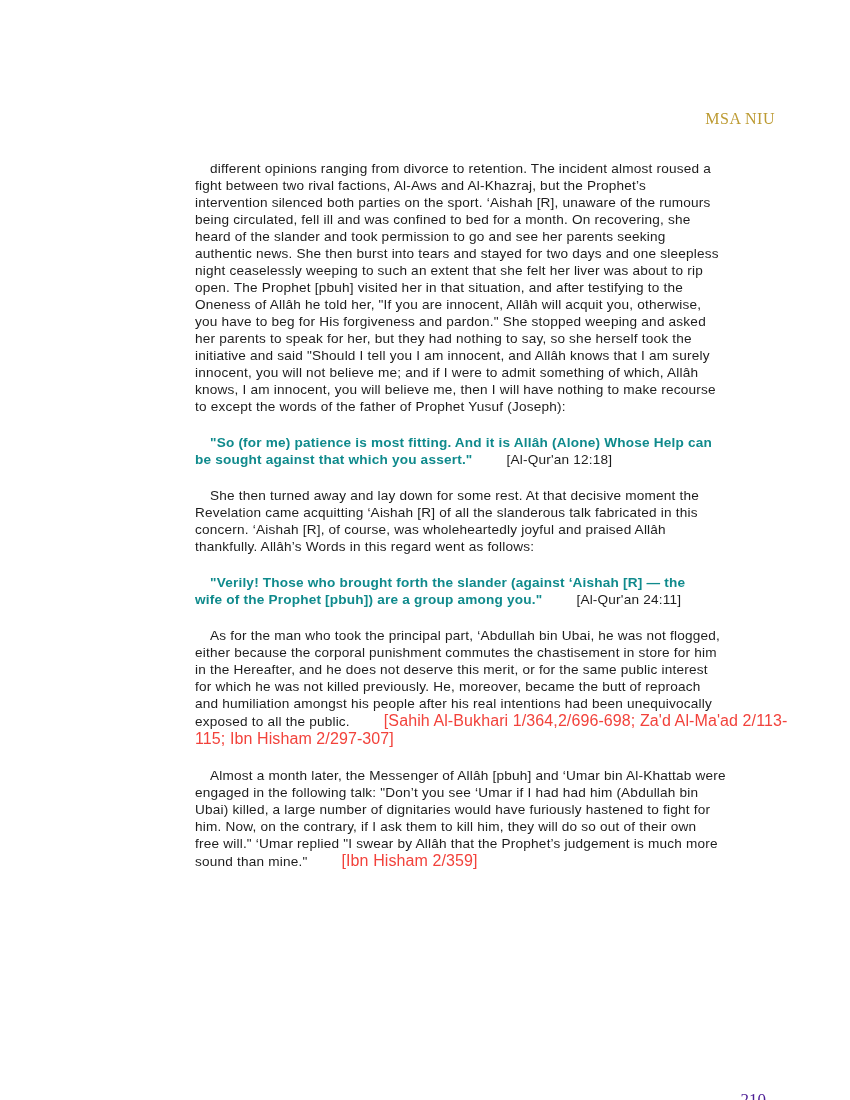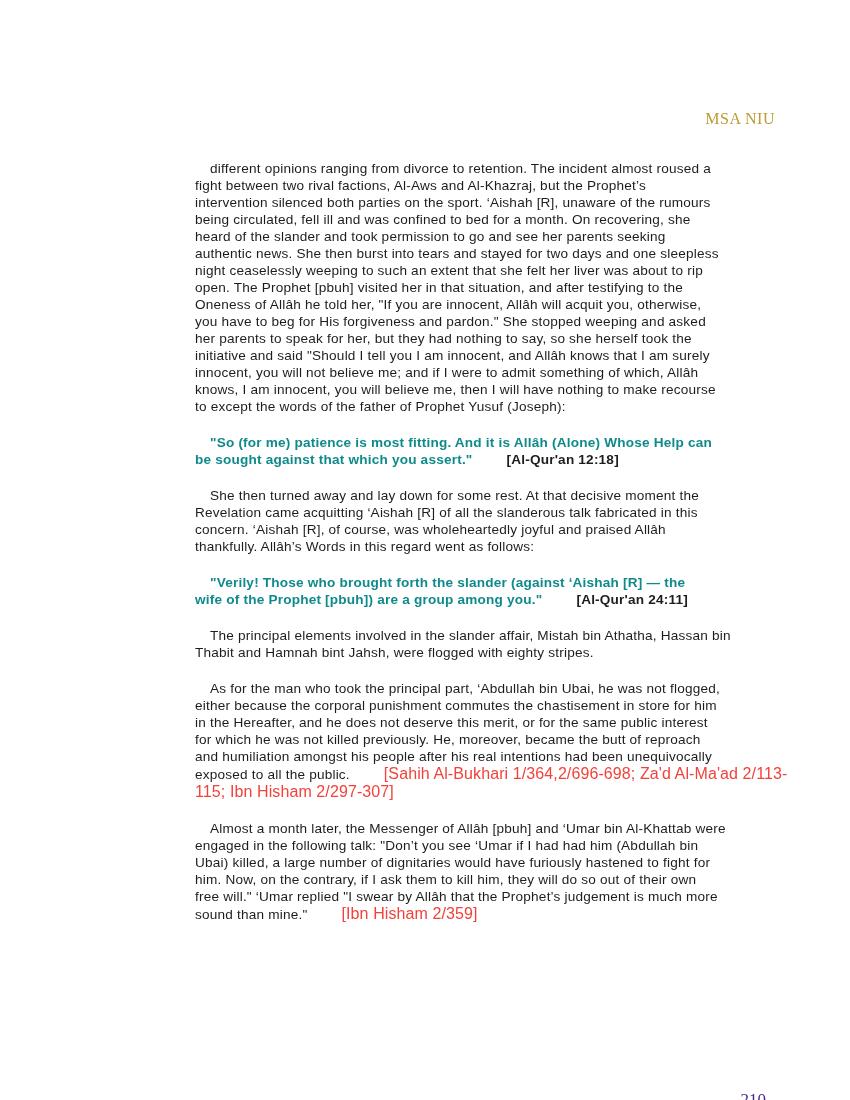--- a/index.html
+++ b/index.html
@@ -41,21 +41,21 @@
   .block + .block { margin-top: 19px; }
   .para-text, .quote-text {
     white-space: pre-wrap;
   }
   .quote-text {
     color: var(--teal);
     font-weight: bold;
   }
   .quote-ref {
     color: var(--ink);
-    font-weight: bold;
+    font-weight: normal;
     white-space: pre;
   }
   .citation {
     color: var(--red);
     font-size: 16px;
     letter-spacing: 0.1px;
   }
   .page-number {
     position: absolute;
     right: 114px; top: 1030px;
@@ -87,22 +87,20 @@
 knows, I am innocent, you will believe me, then I will have nothing to make recourse
 to except the words of the father of Prophet Yusuf (Joseph):</span></p>
       <p class="block"><span class="quote-text">"So (for me) patience is most fitting. And it is Allâh (Alone) Whose Help can
 be sought against that which you assert."</span><span class="quote-ref"> [Al-Qur'an 12:18]</span></p>
       <p class="block"><span class="para-text">She then turned away and lay down for some rest. At that decisive moment the
 Revelation came acquitting ‘Aishah [R] of all the slanderous talk fabricated in this
 concern. ‘Aishah [R], of course, was wholeheartedly joyful and praised Allâh
 thankfully. Allâh’s Words in this regard went as follows:</span></p>
       <p class="block"><span class="quote-text">"Verily! Those who brought forth the slander (against ‘Aishah [R] — the
 wife of the Prophet [pbuh]) are a group among you."</span><span class="quote-ref"> [Al-Qur'an 24:11]</span></p>
-      <p class="block"><span class="para-text">The principal elements involved in the slander affair, Mistah bin Athatha, Hassan bin
-Thabit and Hamnah bint Jahsh, were flogged with eighty stripes.</span></p>
       <p class="block"><span class="para-text">As for the man who took the principal part, ‘Abdullah bin Ubai, he was not flogged,
 either because the corporal punishment commutes the chastisement in store for him
 in the Hereafter, and he does not deserve this merit, or for the same public interest
 for which he was not killed previously. He, moreover, became the butt of reproach
 and humiliation amongst his people after his real intentions had been unequivocally
 exposed to all the public. </span><span class="citation">[Sahih Al-Bukhari 1/364,2/696-698; Za'd Al-Ma'ad 2/113-115; Ibn Hisham 2/297-307]</span></p>
       <p class="block"><span class="para-text">Almost a month later, the Messenger of Allâh [pbuh] and ‘Umar bin Al-Khattab were
 engaged in the following talk: "Don’t you see ‘Umar if I had had him (Abdullah bin
 Ubai) killed, a large number of dignitaries would have furiously hastened to fight for
 him. Now, on the contrary, if I ask them to kill him, they will do so out of their own

